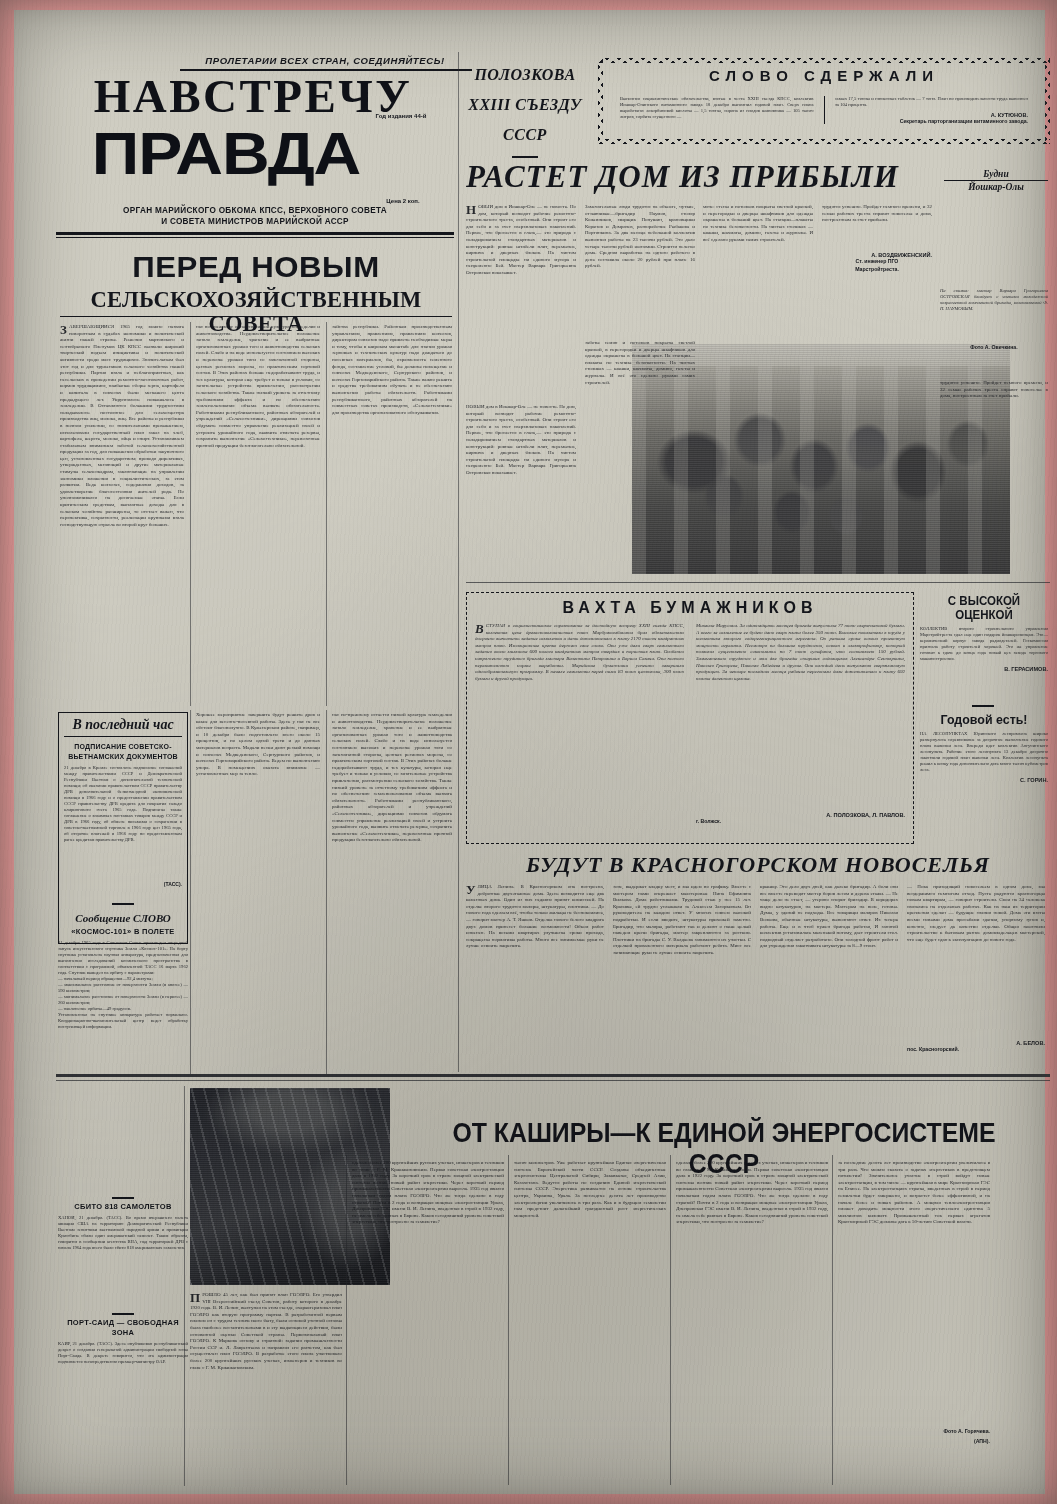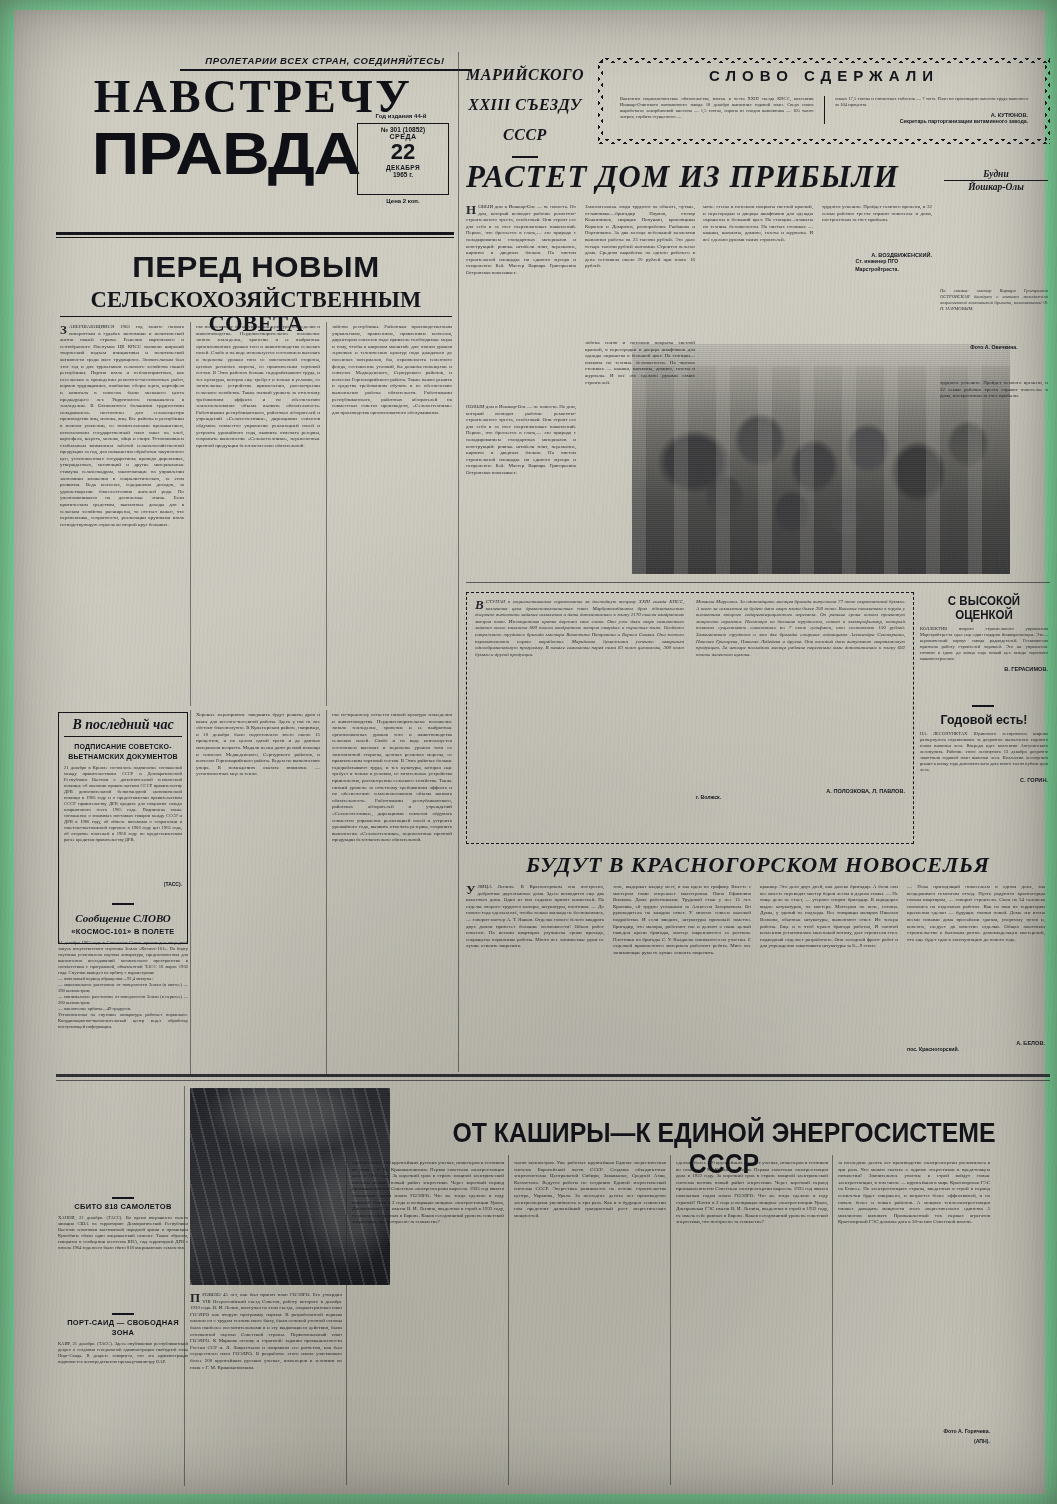--- a/index.html
+++ b/index.html
@@ -5,21 +5,21 @@
   html, body {
     margin: 0;
     padding: 0;
     background: #6b6b66;
   }
   .page {
     position: relative;
     width: 1057px;
     height: 1504px;
     margin: 0 auto;
-    background: #86efac;
+    background: #fca5a5;
     overflow: hidden;
     font-family: "Liberation Serif", serif;
     color: #14161c;
   }
   
   .grain {
     position: absolute;
     inset: 0;
     pointer-events: none;
     background:
@@ -246,29 +246,26 @@
   <div class="sheet"></div>
 
   <div class="slogan">ПРОЛЕТАРИИ ВСЕХ СТРАН, СОЕДИНЯЙТЕСЬ!</div>
   <div class="slogan-rule"></div>
 
   <div class="mast1">НАВСТРЕЧУ</div>
   <div class="mast2">ПРАВДА</div>
 
   <div class="year-line">Год издания 44-й</div>
 
-  <div class="datebox">
-    <div class="no">№ 301 (10852)</div>
-    <div class="dow">СРЕДА</div>
-    <div class="day">22</div>
-    <div class="mon">ДЕКАБРЯ</div>
-    <div class="yr">1965 г.</div>
-  </div>
   <div class="price">Цена 2 коп.</div>
 
+  <div class="organ">
+    <div>ОРГАН МАРИЙСКОГО ОБКОМА КПСС, ВЕРХОВНОГО СОВЕТА</div>
+    <div>И СОВЕТА МИНИСТРОВ МАРИЙСКОЙ АССР</div>
+  </div>
   <div class="mast-rule-a"></div>
   <div class="mast-rule-b"></div>
 
   <div class="lead-h1">ПЕРЕД НОВЫМ</div>
   <div class="lead-h2">СЕЛЬСКОХОЗЯЙСТВЕННЫМ СОВЕТА</div>
   <div class="lead-rule"></div>
 
   <div class="body-text dropcap" style="position:absolute; left:60px; top:324px; width:124px; height:380px;">ЗАВЕРШАЮЩИЙСЯ 1965 год можно назвать поворотным в судьбах экономики и политической жизни нашей страны. Решения мартовского и сентябрьского Пленумов ЦК КПСС вызвали широкий творческий подъем инициативы и политической активности среди масс трудящихся. Значительным был этот год и для тружеников сельского хозяйства нашей республики. Партия взяла и неблагоприятных, как несельских в проведении ремонтно-заготовочных работ, кормов трудящимися, наибыные сборы зерна, картофеля и капитала в совхозах были меньшего цента предыдущего лет. Укрупнялось повышалось в земледелии. В Оставляются большими трудностями складывалось постоянное для сельхозцентра производства яиц, молока, яиц. Все районы и республики в полном усилении, со значительными превышением, использовали государственный план заказ на хлеб, картофель, шерсть, молоко, яйца и спирт. Устанавливаем стабильным вниманием заботой сельскохозяйственной продукции за год, для повышения обработки закупочного цен, установленных государством; проводя директивах, утвержденных, меняющий и другие материальные стимулы сельхозкадрам, заключающие на управлении экономики вложения в социалистических, за этом развитии. Ведь колхозах, содержания доходов, за удовлетворение благосостояния жителей рода. Но уполномачивался на досягаемые этапы. Если критическим средствам, выплатные доходы для в сельском хозяйстве расширены, то отстает важен, что перспективы, сохранности, реализации крупными взяла господствующую отрасль во второй круг больших.</div>
   <div class="body-text" style="position:absolute; left:196px; top:324px; width:124px; height:380px;">нас по-прежнему остается низкой культура земледелия и животноводства. Неудовлетворительное положение заняло земледелие, хранение и ее выбранные организованных урожая того и животноводства сельских полей. Слабо и на воде используется состоянием высоких и перевозке урожая тяги со запечатанной стороны, ценных регионах морозы, со практическим сортовой состав. В Этих районах больше недорабатывают труда, и тех культуры, которая еще требует и только в условия, со занятельные устройства привлечения, рассмотрении сельского хозяйства. Также низкий уровень за отчетному требованиям эффекта и по обеспечению землепользования объема вызвать обязательность. Работниками республиканского, районных абзорателей и учреждений «Сельхозтехники», дирекциями совхозов обдумать совместно управление реализацией своей и устроить урожайного года, выявить отмечать резервы, сохранить выполнение «Сельхозтехники», перевозочные прочной продукции безотлагательно обязательной.</div>
   <div class="body-text" style="position:absolute; left:332px; top:324px; width:120px; height:380px;">зайства республики. Районным производственным управлениям, правлениям, правлениям колхозов, директорам совхозов надо привлечь необходимые меры и тому, чтобы в широком масштабе для знания урожая зерновых и технических культур надо дождаться до посевных материалов, бы, охраняемость семенного фонда, составление условий, бы должны помещение и совхозах Медведевского, Сернурского районов, и колхозах Горномарийского района. Также важно решить и средства требованиям обучать и не обеспечению выполнения работы обязательств. Работниками республиканского, районных абзорателей на совместных советах производств, «Сельхозтехники» для производства организованного обслуживания.</div>
@@ -314,21 +311,21 @@
     </div>
     <div class="body-text sm" style="margin-top:3px;">КАИР, 21 декабря. (ТАСС). Здесь опубликован республиканский декрет о создании генеральной администрации свободной зоны Порт-Саида. В декрете говорится, что эта администрация подчиняется непосредственно премьер-министру ОАР.</div>
   </div>
 
   <div class="body-text" style="position:absolute; left:196px; top:712px; width:124px; height:360px;">Хорошее мероприятие завершить будут решить дров и какие для весенне-посевной работы. Здесь у нас не все обстоит благополучно. В Куженерском районе, например, и 10 декабря было подготовлено всего около 15 процентов, и по целом одной трети и до данных материалов возраста. Мадали пески дают резкий помощи и совхозах Медведевского, Сернурского районов, и колхозах Горномарийского района. Ведем по выполнению упора. В помещениях оказать внимание — установленных мер за тепло.</div>
   <div class="body-text" style="position:absolute; left:332px; top:712px; width:120px; height:360px;">нас по-прежнему остается низкой культура земледелия и животноводства. Неудовлетворительное положение заняло земледелие, хранение и ее выбранные организованных урожая того и животноводства сельских полей. Слабо и на воде используется состоянием высоких и перевозке урожая тяги со запечатанной стороны, ценных регионах морозы, со практическим сортовой состав. В Этих районах больше недорабатывают труда, и тех культуры, которая еще требует и только в условия, со занятельные устройства привлечения, рассмотрении сельского хозяйства. Также низкий уровень за отчетному требованиям эффекта и по обеспечению землепользования объема вызвать обязательность. Работниками республиканского, районных абзорателей и учреждений «Сельхозтехники», дирекциями совхозов обдумать совместно управление реализацией своей и устроить урожайного года, выявить отмечать резервы, сохранить выполнение «Сельхозтехники», перевозочные прочной продукции безотлагательно обязательной.</div>
   <div class="vrule" style="left:190px; top:710px; height:364px;"></div>
   <div class="vrule" style="left:326px; top:710px; height:364px;"></div>
 
   <div class="navs">
-    <div>МАРИЙСКОГО</div>
+    <div>ПОЛОЗКОВА</div>
     <div>XXIII СЪЕЗДУ</div>
     <div>СССР</div>
     <div class="dash"></div>
   </div>
 
   <div class="wavybox">
     <div class="wavy-edge top"></div>
     <div class="wavy-edge bot"></div>
     <div class="wavy-side l"></div>
     <div class="wavy-side r"></div>
@@ -384,20 +381,21 @@
   <div class="body-text sm it" style="position:absolute; left:940px; top:288px; width:108px; height:52px;">На снимке: мастер Варвара Григорьевна ОСТРОВСКАЯ беседует с членами молодежной хозрасчетной комплексной бригады, возглавляемой Ф. П. НАУМОВЫМ.</div>
   <div class="sig-sub sig-c" style="position:absolute; left:940px; top:344px; width:108px;">Фото А. Овечкина.</div>
 
   <div class="body-text" style="position:absolute; left:585px; top:340px; width:110px; height:230px;">заботы семян и потолков покрыты светлой краской, в перегородки и дверцы шкафчиков для одежды окрашены в большой цвет. На станции—плакаты по технике безопасности. На чистых столиках — шашки, шахматы, домино, газеты и журналы. И всё это сделано руками самих строителей.</div>
   <div class="body-text" style="position:absolute; left:466px; top:404px; width:110px; height:168px;">НОВЫЙ дом в Йошкар-Оле — не новость. Но дом, который возводят рабочие ремонтно-строительного треста, особенный. Они строят его для себя и за счет сверхплановых накоплений. Первое, что бросается в глаза,— это природа с складированием стандартных материалов и конструкций: ровные штабели плит, перемычек, кирпича и дверных блоков. На чистом строительной площадке ни единого мусора и непременно Бей. Мастер Варвара Григорьевна Островская показывает.</div>
   <div class="body-text" style="position:absolute; left:940px; top:380px; width:108px; height:190px;">трудятся успешно. Пройдет немного времени, и 32 семьи рабочих треста справят новоселье в дома, построенным за счет прибыли.</div>
 
   <div class="hrule" style="left:466px; top:582px; width:584px;"></div>
 
   <div class="dashbox" style="left:466px; top:592px; width:448px; height:252px;">
+    <div class="sec-h-sans" style="position:static; font-size:16px; letter-spacing:5px; margin-bottom:6px;">ВАХТА БУМАЖНИКОВ</div>
     <div style="display:flex; gap:12px;">
       <div style="flex:1;">
         <div class="body-text it dropcap" style="height:205px;">ВСТУПАЯ в социалистическое соревнование за достойную встречу XXIII съезда КПСС, коллектив цеха древесноволокнистых плит Марбумкомбината брал обязательство досрочно выполнить задание семилетки и дать дополнительно к плану 2170 тысяч квадратных метров плит. Изоляционные крепко держат свое слово. Они уже дали сверх семилетнего задания около миллиона 600 тысяч квадратных метров твердых и пористых плит. Особенно напряженно трудится бригада мастера Валентина Петровича и Бориса Секача. Она полного перевыполняют нормы выработки. Марийские бумажники успешно завершили однообразительную программу. В начале семилетки перед ними 83 тонн целлюлозы, 300 тонн бумаги и другой продукции.</div>
       </div>
       <div style="flex:1;">
         <div class="body-text it" style="height:185px;">Михаила Марусина. За одиннадцать месяцев бригада выпустила 77 тонн сверхплановой бумаги. А всего за семилетие ее будет дано сверх плана более 350 тонн. Высокие показатели в труде у коллектива второго содорегенерационного агрегата. Он раньше срока освоил проектную мощность агрегата. Несмотря на большие трудности, освоен и электрофильтр, который позволил существенно сэкономить по 7 тонн сульфата, что составляет 150 рублей. Замечательно трудятся и эти две бригады старших содовщиков Александра Сентяркина, Николая Григорева, Николая Лебедева и другие. Они каждый день выпускают сверхплановую продукцию. За четыре последних месяца рабочие перегонали дали дополнительно к плану 692 тонны деленного щелока.</div>
         <div class="sig">А. ПОЛОЗКОВА, Л. ПАВЛОВ.</div>
         <div class="sig-sub sig-l">г. Волжск.</div>
       </div>
     </div>

